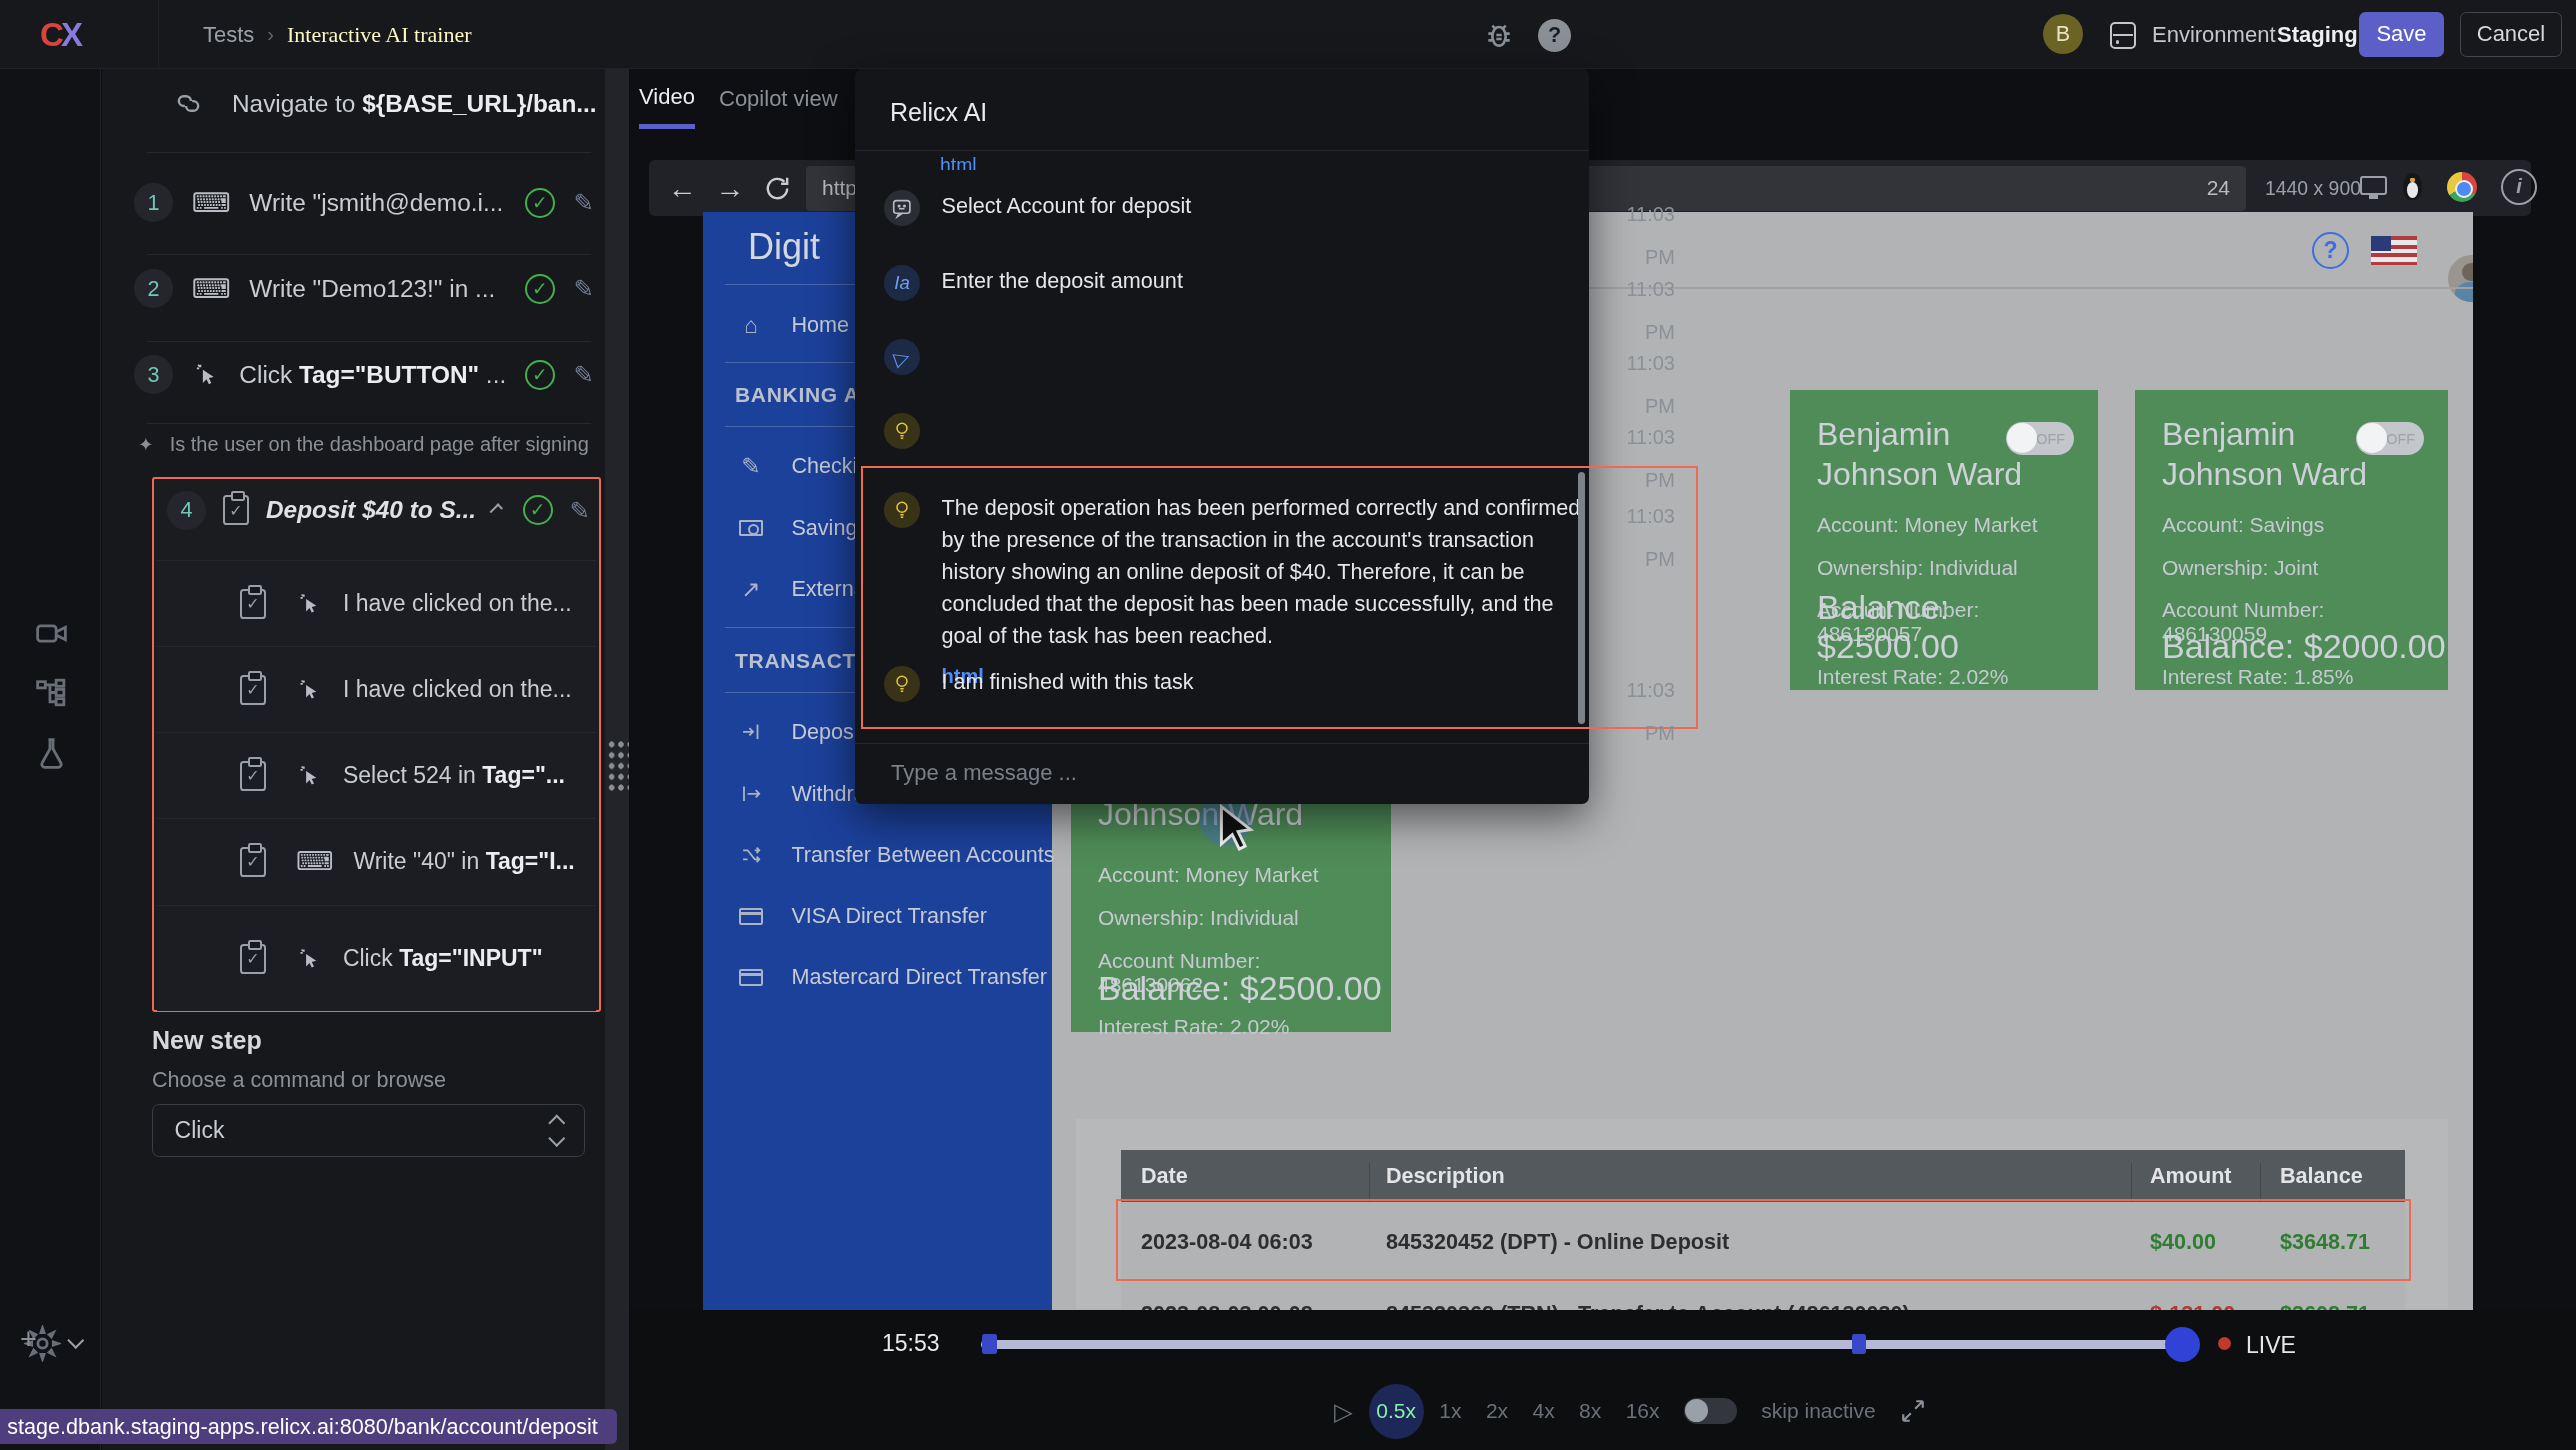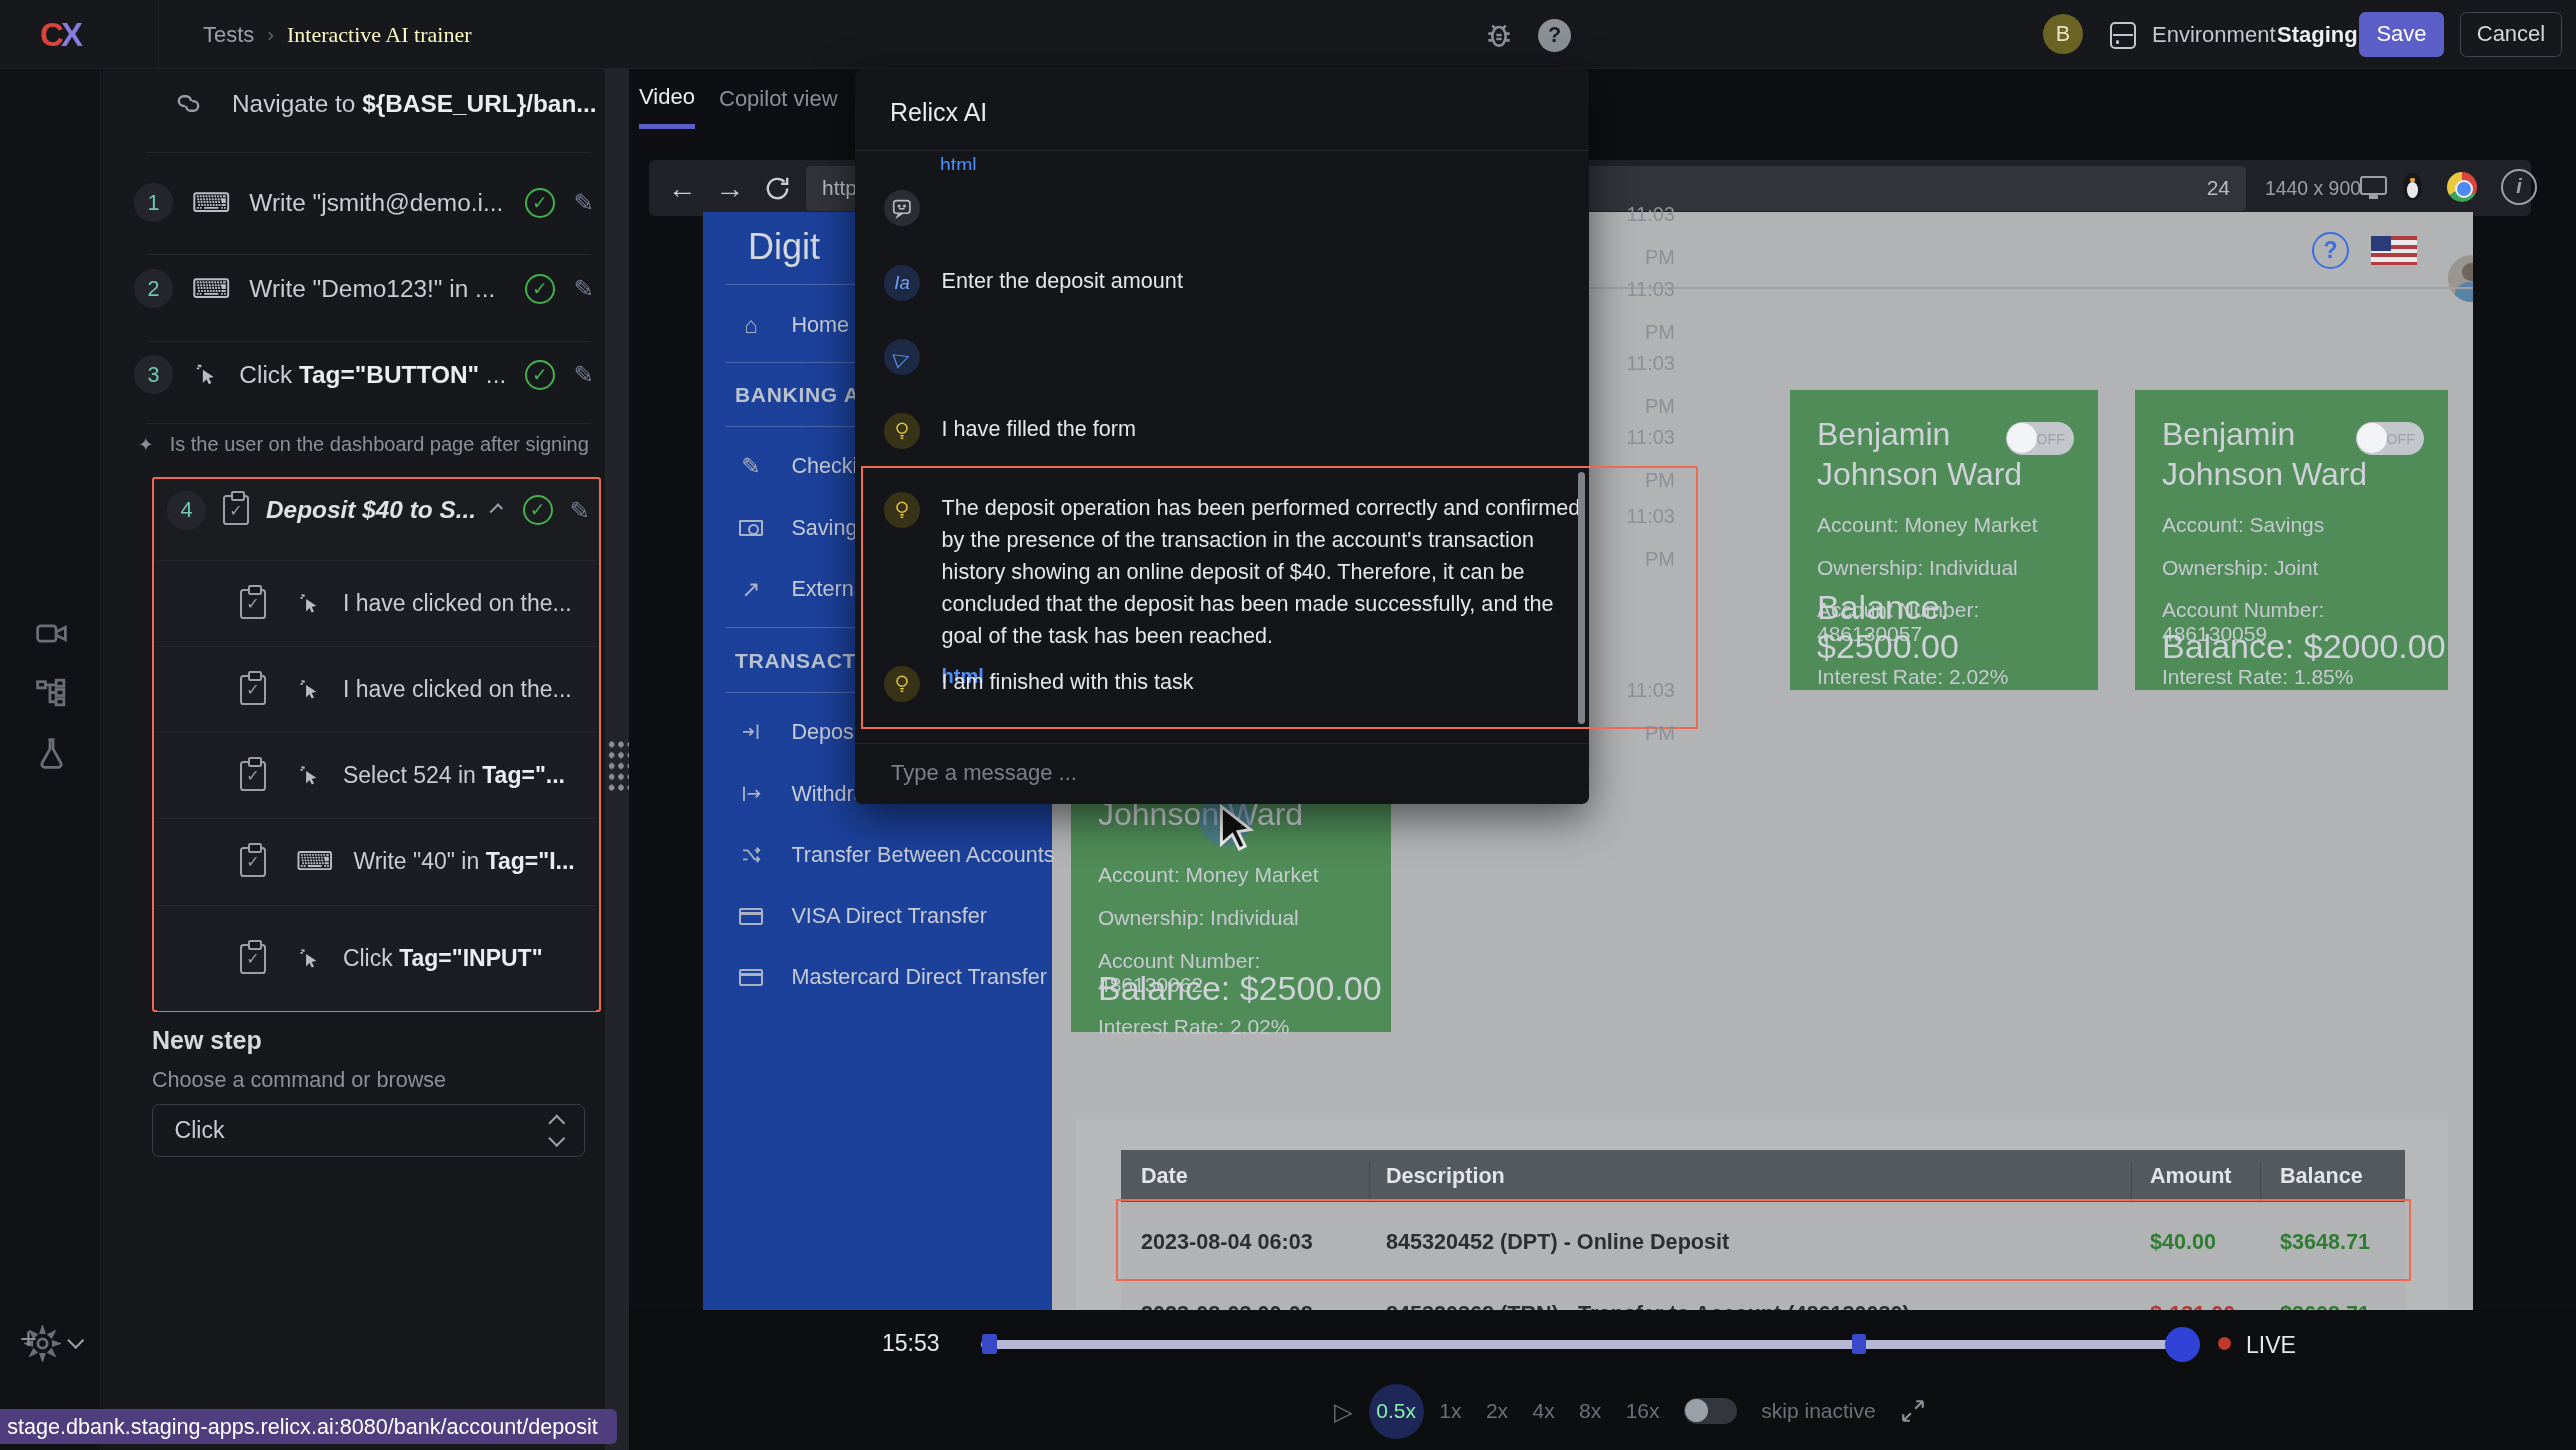--- a/index.html
+++ b/index.html
@@ -515,20 +515,21 @@
   <div class="msg" style="top:121px;">
     <span class="mic chatb">
       <svg width="21.6" height="21.6" viewBox="0 0 24 24" fill="none" stroke="#b9bdc3" stroke-width="1.8">
           <rect x="3" y="4" width="18" height="14" rx="3"></rect>
           <path d="M9 18l-2 4 6-4"></path>
           <circle cx="9" cy="10" r="0.8" fill="#b9bdc3"></circle>
           <circle cx="15" cy="10" r="0.8" fill="#b9bdc3"></circle>
           <path d="M9 13h6"></path>
         </svg>
       </span>
+    <span class="mtext">Select Account for deposit</span>
     <span class="mtime"><span>11:03</span><br><span>PM</span></span>
   </div>
 
   <div class="msg" style="top:196px;">
     <span class="mic inputb">
         <span>Ia</span>
       </span>
     <span class="mtext">Enter the deposit amount</span>
     <span class="mtime"><span>11:03</span><br><span>PM</span></span>
   </div>
@@ -540,21 +541,20 @@
     <span class="mtime"><span>11:03</span><br><span>PM</span></span>
   </div>
 
   <div class="msg" style="top:344px;">
     <span class="mic bulbb">
       <svg width="20" height="21.6" viewBox="0 0 24 26" fill="none" stroke="#e3c93e" stroke-width="1.8">
           <circle cx="12" cy="10" r="6"></circle>
           <path d="M10 19h4M10.5 22h3"></path>
         </svg>
       </span>
-    <span class="mtext">I have filled the form</span>
     <span class="mtime"><span>11:03</span><br><span>PM</span></span>
   </div>
 
   <div class="chat-hl"></div>
 
   <div class="msg" style="top:423px;">
     <span class="mic bulbb">
       <svg width="20" height="21.6" viewBox="0 0 24 26" fill="none" stroke="#e3c93e" stroke-width="1.8">
           <circle cx="12" cy="10" r="6"></circle>
           <path d="M10 19h4M10.5 22h3"></path>

